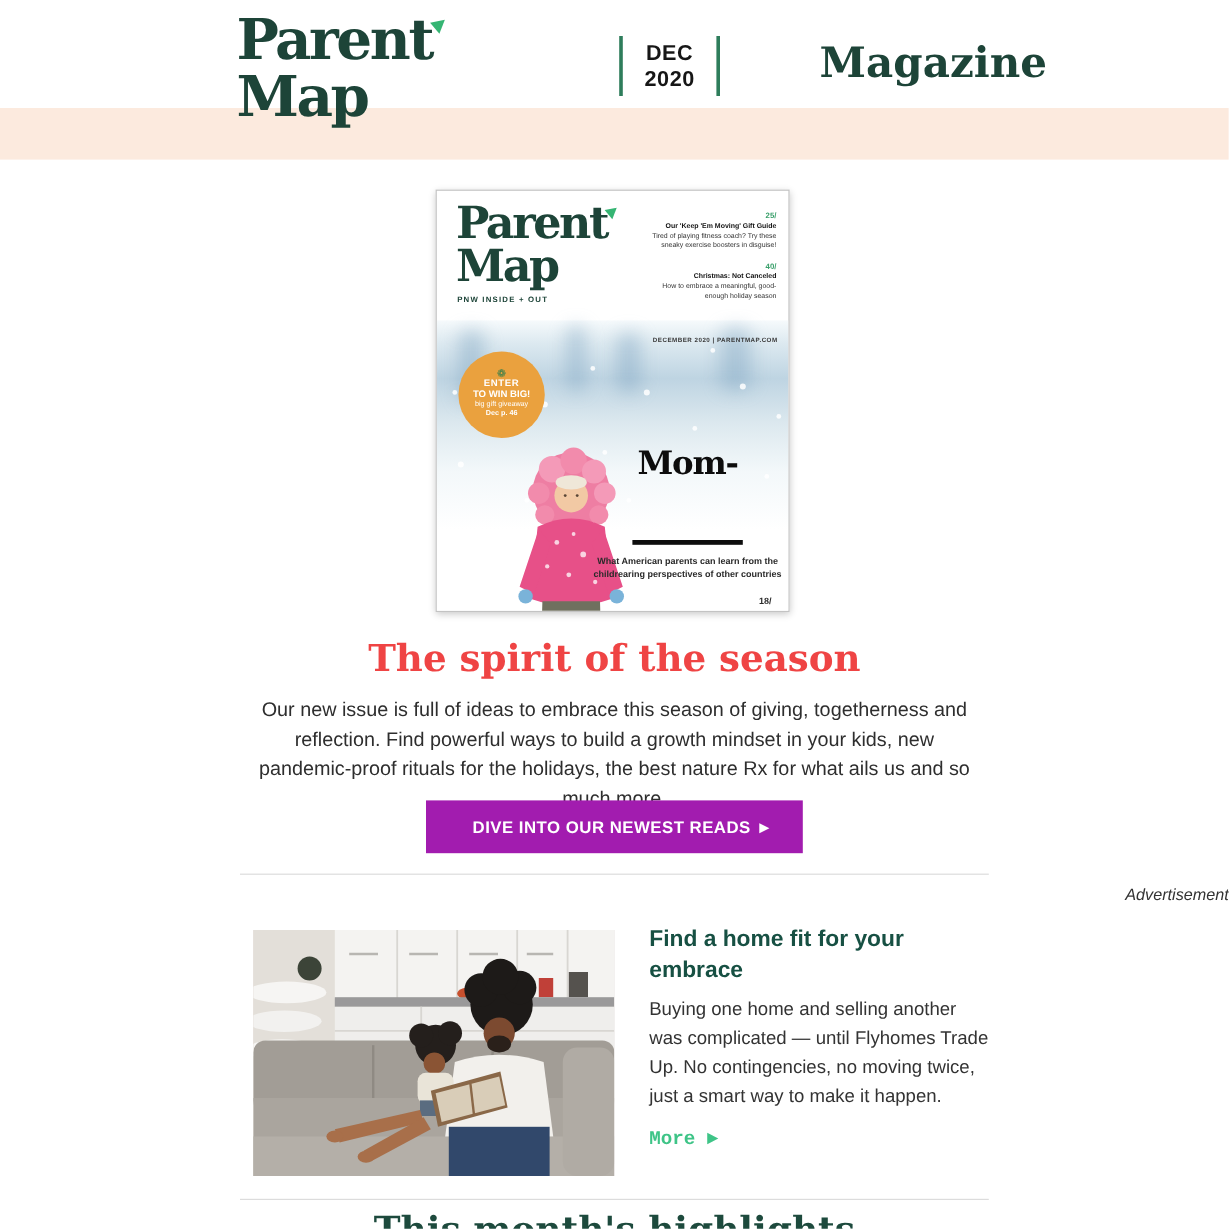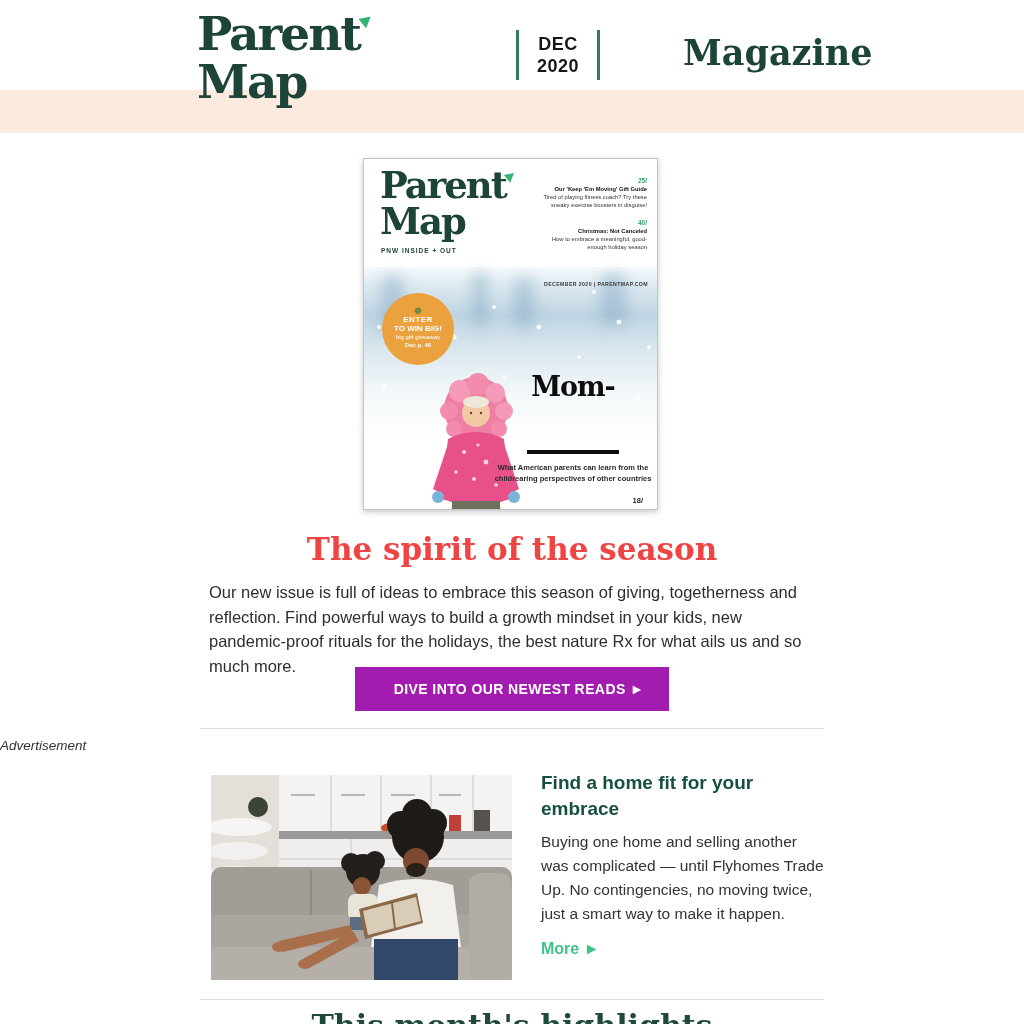--- a/index.html
+++ b/index.html
@@ -52,34 +52,34 @@
     font-family:"DejaVu Serif","Liberation Serif",serif;font-weight:bold;font-size:27px;line-height:28px;letter-spacing:-1px;margin-top:16px;}
   .cover-rule{position:absolute;right:38px;top:183px;width:92px;height:4px;background:#0d0d0d;}
   .cover-subhead{position:absolute;right:4px;top:196px;width:160px;text-align:center;
     font-size:7.5px;line-height:10.5px;font-weight:bold;color:#2a2a2a;}
   .cover-pageref{position:absolute;right:14px;top:229px;font-size:7.5px;font-weight:bold;color:#2a2a2a;}
   .cover-child{position:absolute;left:52px;top:100px;}
 
   
   .feature-title{left:0;top:531px;width:1024px;text-align:center;color:#ef4444;
     font-family:"DejaVu Serif","Liberation Serif",serif;font-weight:bold;font-size:31px;}
-  .feature-body{left:209px;top:580px;width:606px;text-align:left;color:#2e2e2e;
+  .feature-body{left:209px;top:580px;width:606px;text-align:center;color:#2e2e2e;
     font-size:16.5px;line-height:24.5px;}
   .cta-button{left:355px;top:667px;width:314px;height:44px;background:#a21caf;border:none;
     color:#ffffff;font-family:"Liberation Sans",sans-serif;font-weight:bold;font-size:14px;
     letter-spacing:.4px;cursor:pointer;display:flex;align-items:center;justify-content:center;padding-left:20px;}
   .divider{height:1px;background:#dcdcdc;width:624px;left:200px;}
 
   
-  .ad-label{left:0;top:738px;width:1024px;text-align:left;font-style:italic;font-size:13.5px;color:#333;}
+  .ad-label{left:0;top:738px;width:1024px;text-align:right;font-style:italic;font-size:13.5px;color:#333;}
   .ad-image{left:211px;top:775px;width:301px;height:205px;overflow:hidden;background:#e3dfd9;cursor:pointer;}
   .ad-text{left:541px;top:770px;width:285px;}
   .ad-title{color:#175043;font-weight:bold;font-size:19px;line-height:26px;cursor:pointer;}
   .ad-body{margin-top:8px;color:#333;font-size:15.5px;line-height:24px;}
-  .ad-more{margin-top:14px;color:#3ec487;font-weight:bold;font-size:16px;cursor:pointer;}
+  .ad-more{margin-top:14px;color:#3ec487;font-weight:bold;font-size:16px;cursor:pointer;font-family:Liberation Mono, monospace;}
 
   .next-title{left:0;top:1008px;width:1024px;text-align:center;color:#1d4a3d;
     font-family:"DejaVu Serif","Liberation Serif",serif;font-weight:bold;font-size:30px;}
 </style>
 </head>
 <body>
 
 <div class="abs header-logo">
   <div style="position:relative;display:inline-block;">
     <span>Parent</span><span class="logo-flag"></span>

